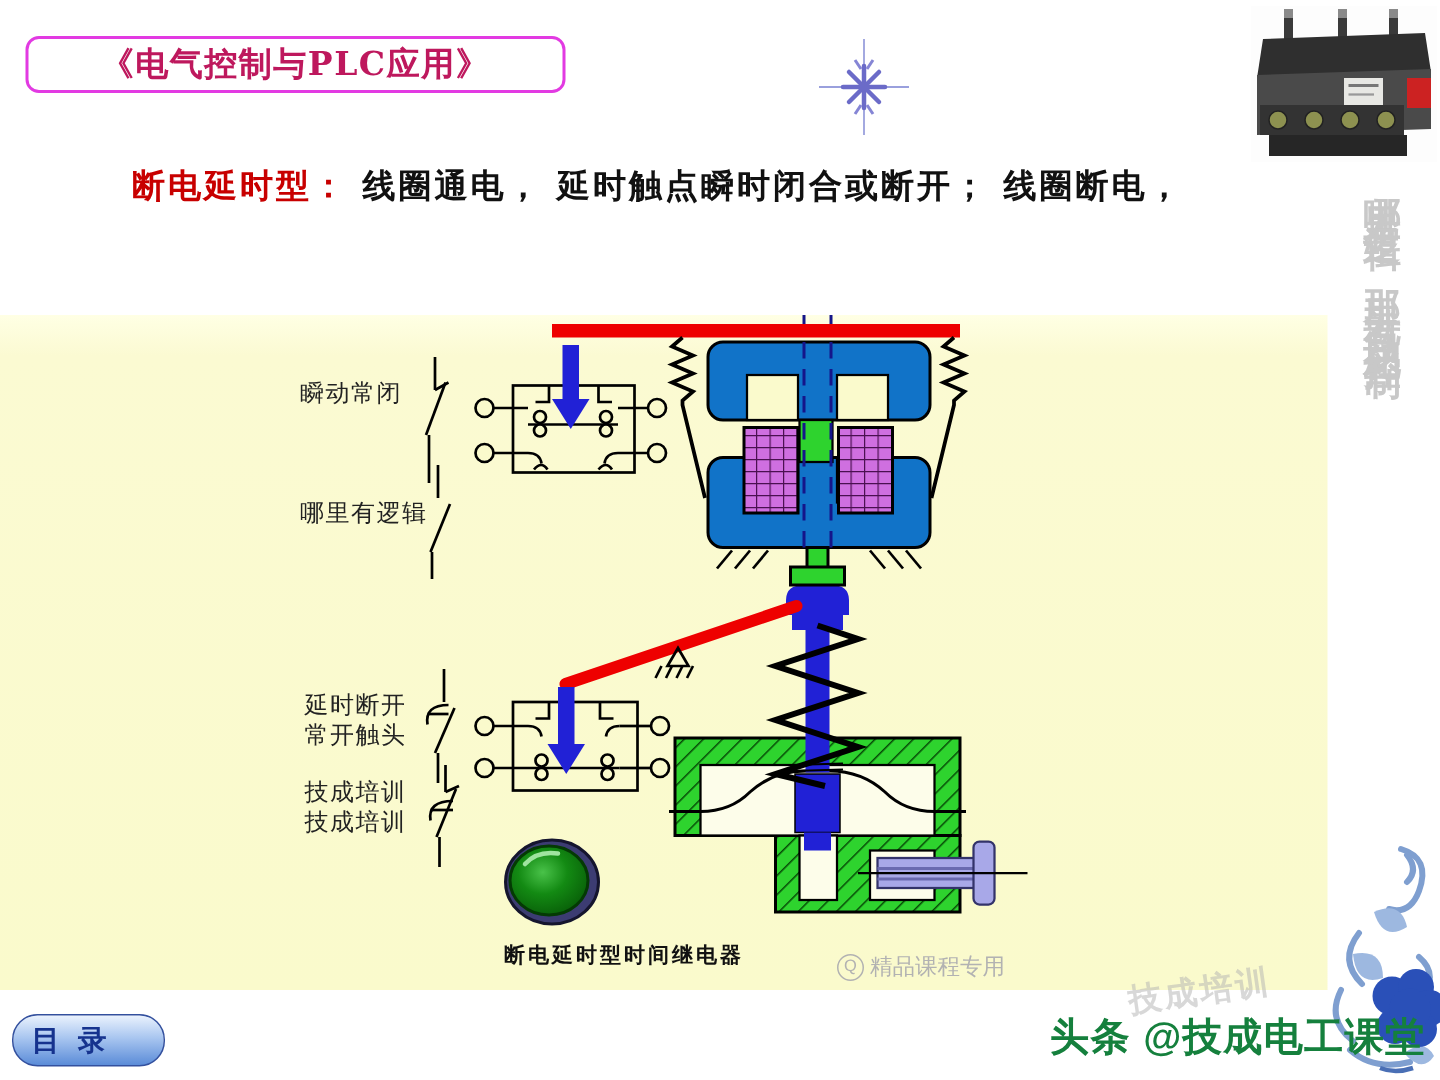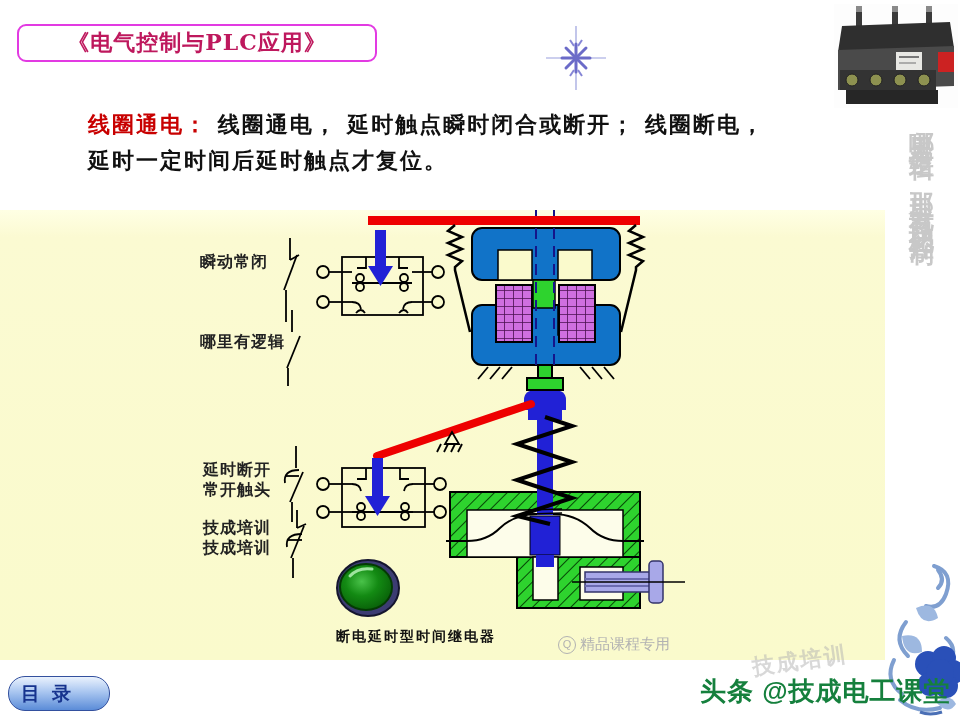--- a/index.html
+++ b/index.html
@@ -10,21 +10,21 @@
   
   .title-box{left:17px;top:24px;width:356px;height:34px;border:2px solid #e23ae2;border-radius:9px;
              display:flex;align-items:center;justify-content:center;background:#ffffff;}
   .title-box span{color:#be185d;font-size:22px;font-weight:bold;letter-spacing:1px;}
 
   .intro{left:88px;top:106px;width:740px;font-size:22px;line-height:36px;color:#111;letter-spacing:2px;font-weight:bold;}
   .intro .term{color:#c80000;}
 
   
   .panel{left:0;top:210px;width:885px;height:450px;background:linear-gradient(180deg,#ffffe4 0%,#fbfad2 6%,#fafacc 100%);}
-  .panel-label{position:absolute;color:#222;font-size:16px;letter-spacing:1px;line-height:20px;font-weight:bold;}
+  .panel-label{position:absolute;color:#222;font-size:16px;letter-spacing:1px;line-height:20px;font-weight:normal;}
   .caption{position:absolute;left:336px;top:418px;font-size:14px;font-weight:bold;color:#111;letter-spacing:2px;}
   .wm{position:absolute;left:558px;top:425px;color:#b2b2b2;font-size:15px;display:flex;align-items:center;gap:4px;
       font-family:"Liberation Sans",sans-serif;}
   .wm .q{display:inline-flex;width:16px;height:16px;border:1.5px solid #b2b2b2;border-radius:50%;
          align-items:center;justify-content:center;font-size:11px;line-height:1;}
 
   
   .slogan{right:22px;top:112px;height:486px;writing-mode:vertical-rl;color:#c8c8c8;font-size:25px;
           letter-spacing:6px;font-weight:bold;}
   .photo{right:2px;top:4px;width:124px;height:104px;background:#fff;}
@@ -62,22 +62,21 @@
     </g>
     <g stroke="#8585d5" stroke-width="2">
       <line x1="30" y1="18" x2="34" y2="24"></line>
         <line x1="42" y1="18" x2="38" y2="24"></line>
       <line x1="30" y1="54" x2="34" y2="48"></line>
         <line x1="42" y1="54" x2="38" y2="48"></line>
     </g>
   </svg>
 
   <div class="abs intro">
-    <div><span class="term">线圈通电：</span><span> 线圈通电， 延时触点瞬时闭合或断开； 线圈断电，</span></div>
-    <div>延时一定时间后延时触点才复位。</div>
+    <div><span class="term">断电延时型：</span><span> 线圈通电， 延时触点瞬时闭合或断开； 线圈断电，</span></div>
   </div>
 
   <svg class="abs photo" viewBox="0 0 124 104">
     <rect x="0" y="0" width="124" height="104" fill="#fdfdfd"></rect>
     <g>
       <rect x="22" y="2" width="6" height="20" fill="#3a3a3a"></rect>
         <rect x="22" y="2" width="6" height="6" fill="#8a8a8a"></rect>
       <rect x="58" y="2" width="6" height="20" fill="#3a3a3a"></rect>
         <rect x="58" y="2" width="6" height="6" fill="#8a8a8a"></rect>
       <rect x="92" y="2" width="6" height="20" fill="#3a3a3a"></rect>

